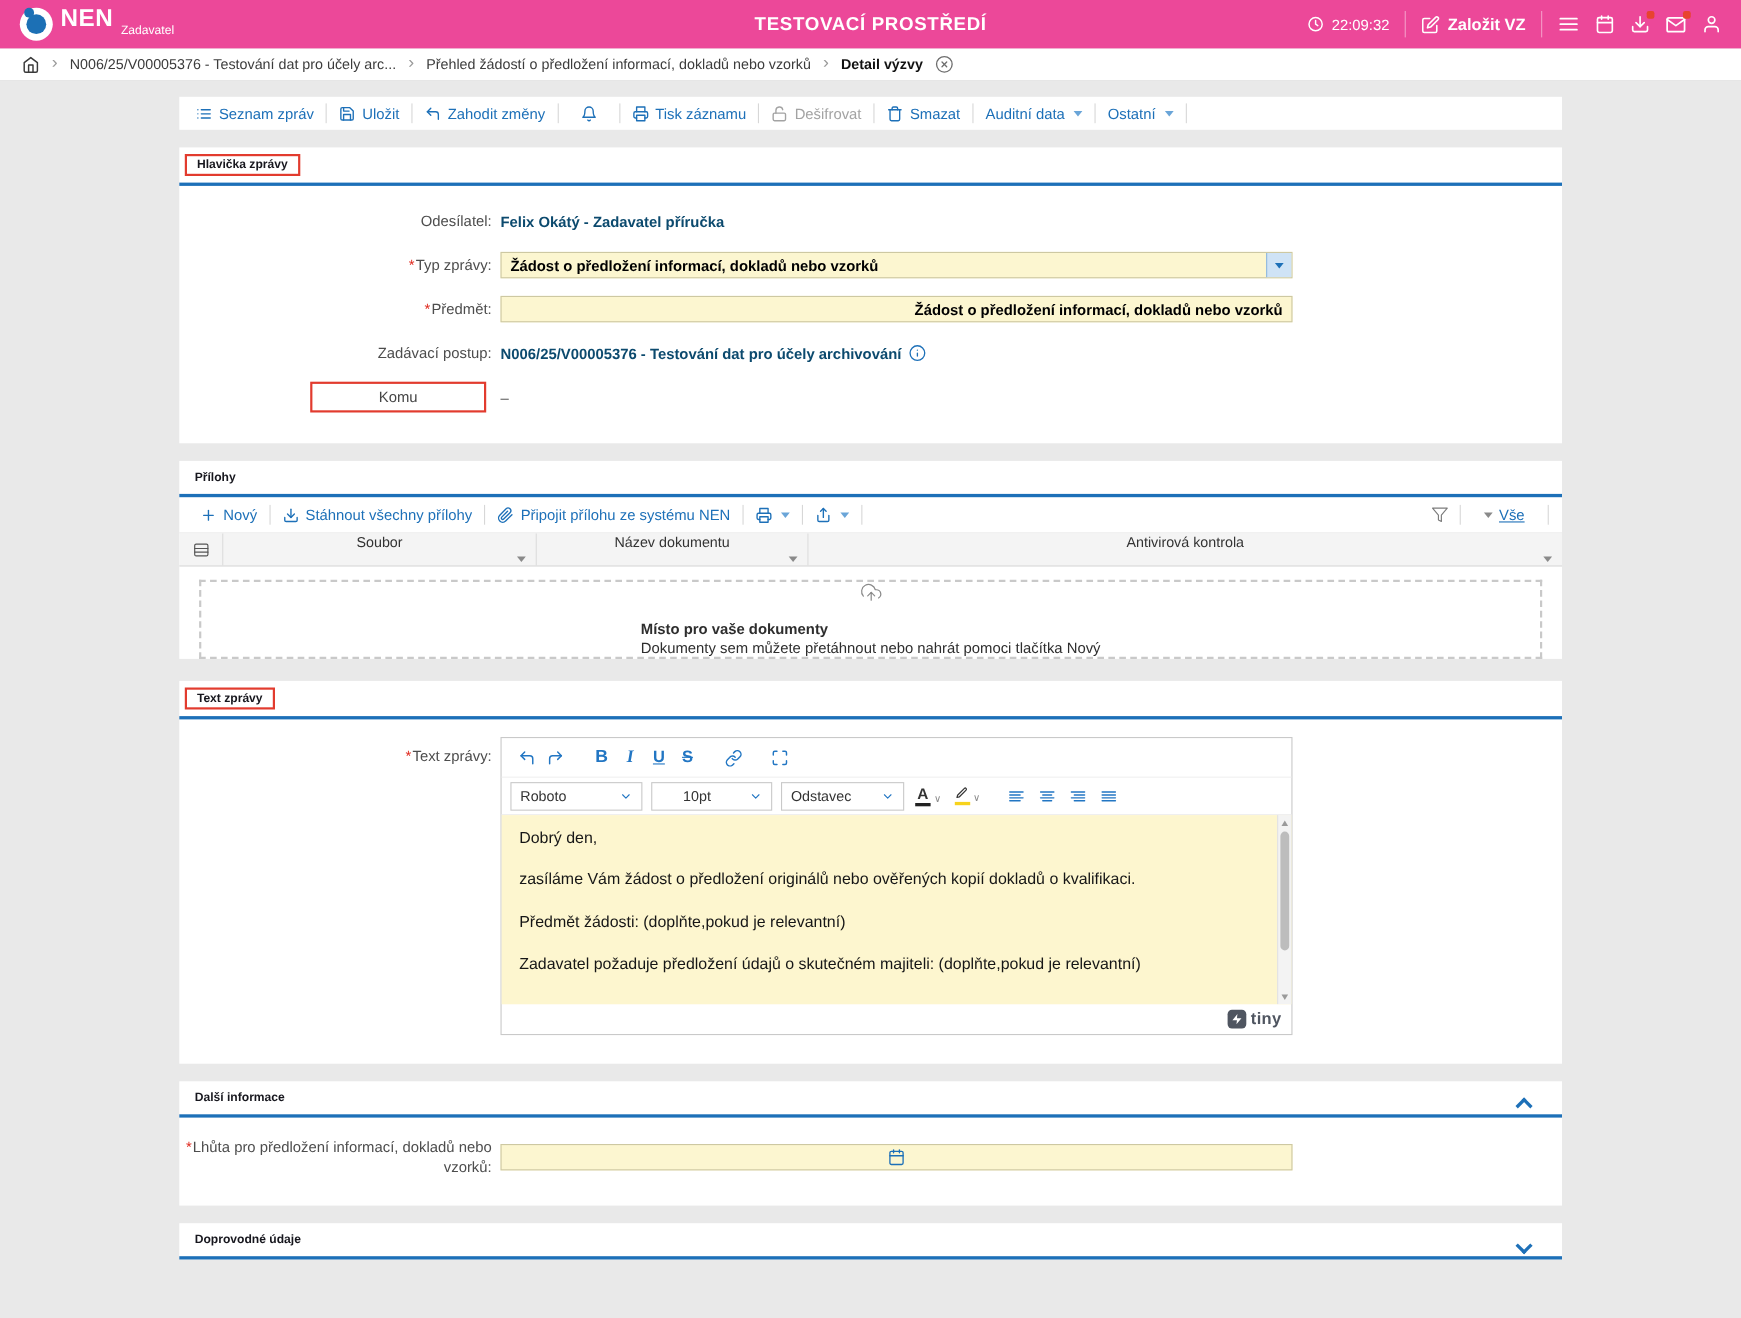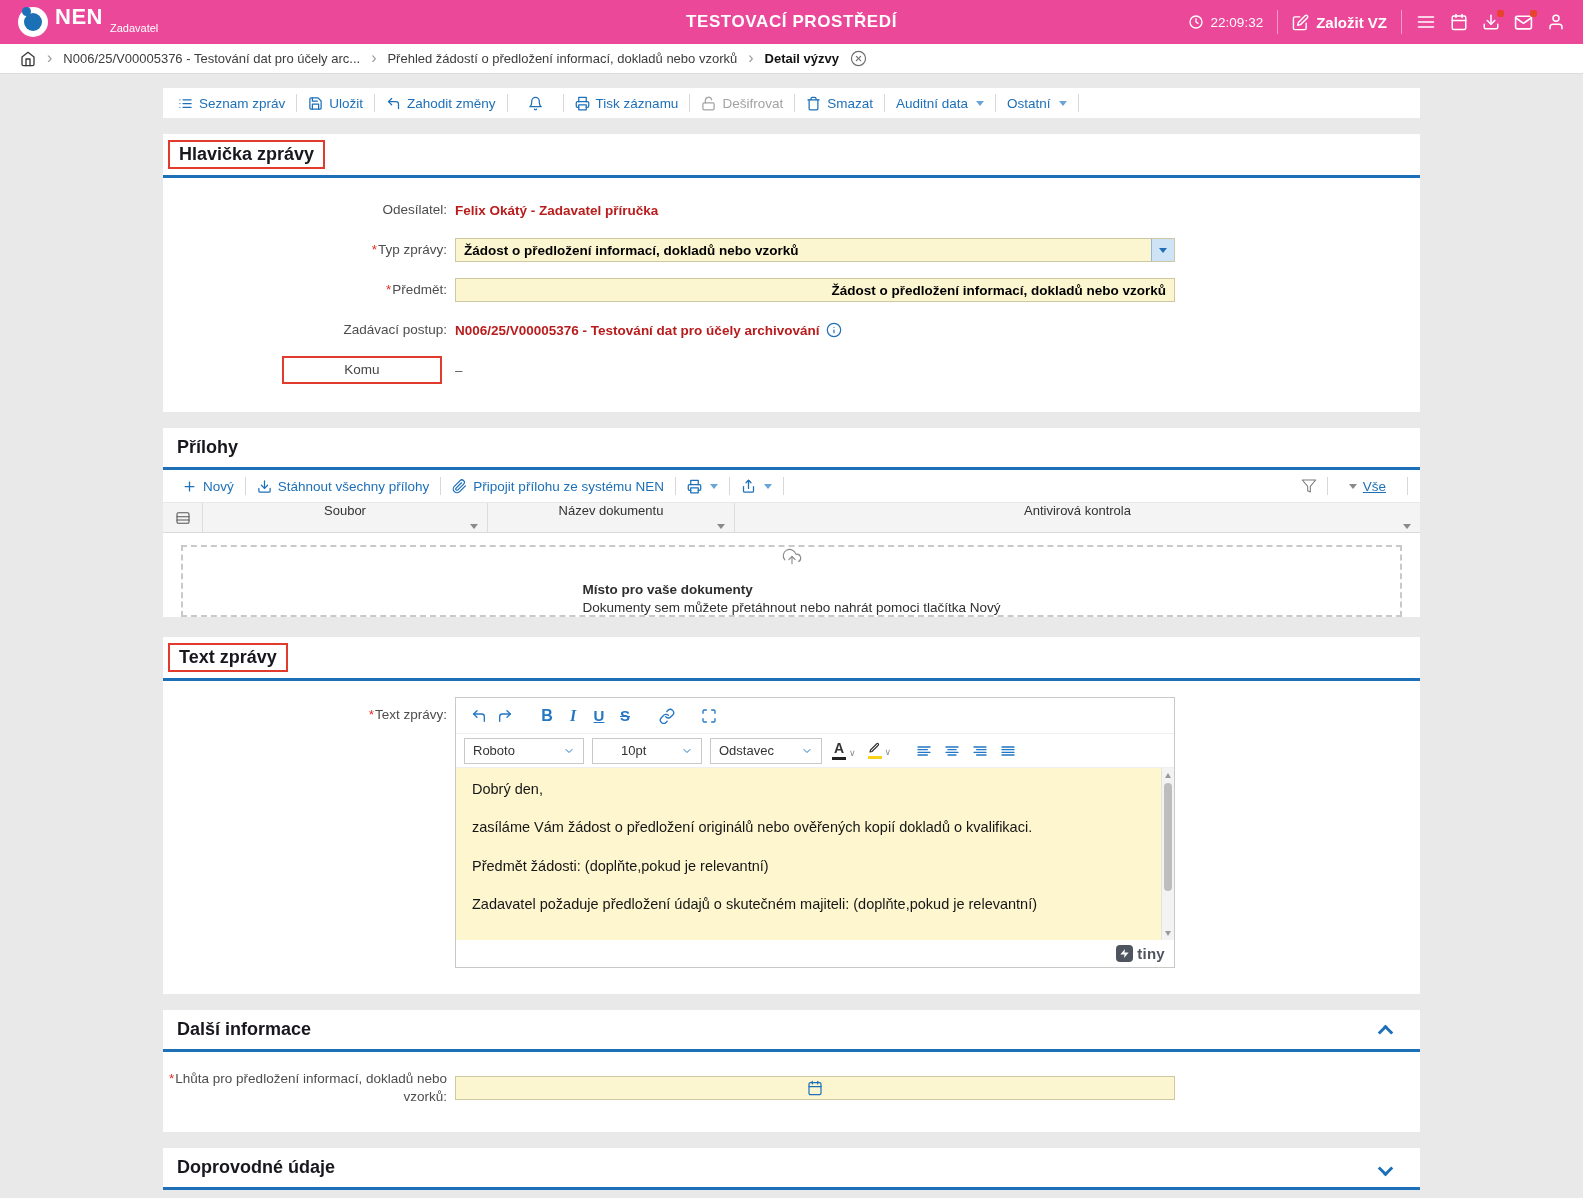--- a/index.html
+++ b/index.html
@@ -41,21 +41,21 @@
   .bc-sep { color:#9a9a9a; font-size:16px; line-height:1; padding-bottom:2px; }
   .bc-item { cursor:pointer; }
   .bc-item.current { font-weight:bold; color:#111; }
   .bc-close { color:#6e6e6e; cursor:pointer; }
 
   
   .content { width:1257px; margin:0 auto; padding-bottom:14px; }
 
   .card { background:#fff; margin-top:16px; }
   .card-head {
-    position:relative; padding:9px 14px; font-size:18px; font-weight:bold; color:#17171e;
+    position:relative; padding:9px 14px; font-size:11px; font-weight:bold; color:#17171e;
     border-bottom:3px solid #1d70b8;
   }
   .annot { display:inline-block; border:2px solid #e23b2e; padding:2px 9px; margin:-3px 0 -3px -9px; }
   .chev-btn { position:absolute; right:26px; top:10px; width:18px; height:18px; cursor:pointer; }
   .chev { width:11px; height:11px; border-left:3px solid #1d70b8; border-top:3px solid #1d70b8; display:block; margin:auto; }
   .chev.up { transform:rotate(45deg); margin-top:7px; }
   .chev.down { transform:rotate(225deg); margin-top:1px; }
 
   
   .toolbar-card {
@@ -66,21 +66,21 @@
   .tb-item.lone { padding:0 20px; }
   .tb-item.disabled { color:#a3a3a3; cursor:default; }
   .tri { width:0; height:0; border-left:4px solid transparent; border-right:4px solid transparent; border-top:5px solid #6aa5d8; display:inline-block; margin-left:2px; }
   .ftri { width:0; height:0; border-left:4px solid transparent; border-right:4px solid transparent; border-top:5px solid #8a8a8a; display:inline-block; }
 
   
   .form { padding:12px 0 22px; }
   .frow { display:flex; align-items:center; min-height:40px; }
   .flabel { width:292px; flex-shrink:0; text-align:right; padding-right:8px; font-size:13.5px; color:#4d4d4d; line-height:1.3; }
   .req { color:#e02b20; margin-right:1px; }
-  .fvalue { font-size:13.5px; color:#b91c1c; display:flex; align-items:center; gap:7px; }
+  .fvalue { font-size:13.5px; color:#0c4a6e; display:flex; align-items:center; gap:7px; }
   .fvalue.bold { font-weight:bold; }
   .yfield {
     width:720px; height:24px; background:#fcf6d0; border:1px solid #cdc8a2;
     display:flex; align-items:center; padding:0 8px; font-size:13.5px; font-weight:bold; color:#000000;
     position:relative; font-family:"Liberation Sans",sans-serif;text-align:right;
   }
   input.yfield { outline:none; }
   .yfield.dd { padding-right:28px; cursor:pointer; }
   .ddbtn { position:absolute; right:0; top:0; bottom:0; width:23px; background:#cfe3f6; border-left:1px solid #8fb7dc; display:flex; align-items:center; justify-content:center; cursor:pointer; }
   .ddbtn .tri { border-top-color:#1d70b8; margin:0; }

